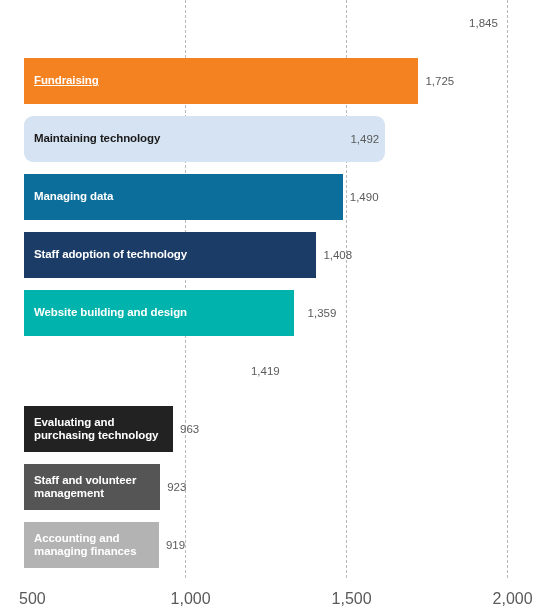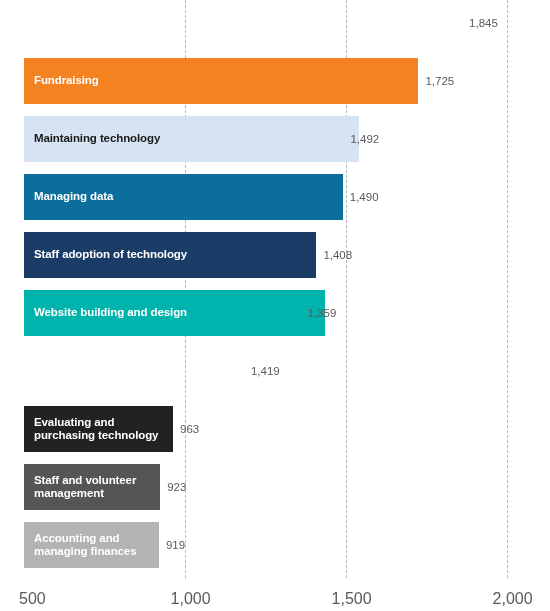--- a/index.html
+++ b/index.html
@@ -104,44 +104,44 @@
       <div class="gridline" style="left: 346px;"></div>
       <div class="gridline" style="left: 507px;"></div>
     </div>
 
   <div id="plot">
       <div class="bar-row" style="top: 0px;">
         <div class="value-label" style="left: 457.09px; padding-left: 12px;">1,845</div>
       </div>
       <div class="bar-row" style="top: 58px;">
         <div class="bar" style="width: 394.45px; background: rgb(245, 130, 32);">
-          <span class="bar-label" style="color: rgb(255, 255, 255);">Fundraising</span>
+          <span class="bar-label" style="color: rgb(255, 255, 255); text-decoration: underline;">Fundraising</span>
         </div>
         <div class="value-label" style="left: 418.45px;">1,725</div>
       </div>
       <div class="bar-row" style="top: 116px;">
-        <div class="bar" style="width: 335px; background: rgb(214, 227, 242);">
+        <div class="bar" style="width: 361px; background: rgb(214, 227, 242); border-radius: 9px;">
           <span class="bar-label" style="color: rgb(26, 26, 26);">Maintaining technology</span>
         </div>
         <div class="value-label" style="left: 343.424px;">1,492</div>
       </div>
       <div class="bar-row" style="top: 174px;">
         <div class="bar" style="width: 318.78px; background: rgb(11, 110, 155);">
           <span class="bar-label" style="color: rgb(255, 255, 255);">Managing data</span>
         </div>
         <div class="value-label" style="left: 342.78px;">1,490</div>
       </div>
       <div class="bar-row" style="top: 232px;">
         <div class="bar" style="width: 292.376px; background: rgb(27, 60, 102);">
           <span class="bar-label" style="color: rgb(255, 255, 255);">Staff adoption of technology</span>
         </div>
         <div class="value-label" style="left: 316.376px;">1,408</div>
       </div>
       <div class="bar-row" style="top: 290px;">
-        <div class="bar" style="width: 301px; background: rgb(0, 179, 172);">
+        <div class="bar" style="width: 270px; background: rgb(0, 179, 172);">
           <span class="bar-label" style="color: rgb(255, 255, 255);">Website building and design</span>
         </div>
         <div class="value-label" style="left: 300.598px;">1,359</div>
       </div>
       <div class="bar-row" style="top: 348px;">
         <div class="value-label" style="left: 243.926px;">1,419</div>
       </div>
       <div class="bar-row" style="top: 406px;">
         <div class="bar" style="width: 149.086px; background: rgb(34, 34, 34);">
           <span class="bar-label" style="color: rgb(255, 255, 255);">Evaluating and

